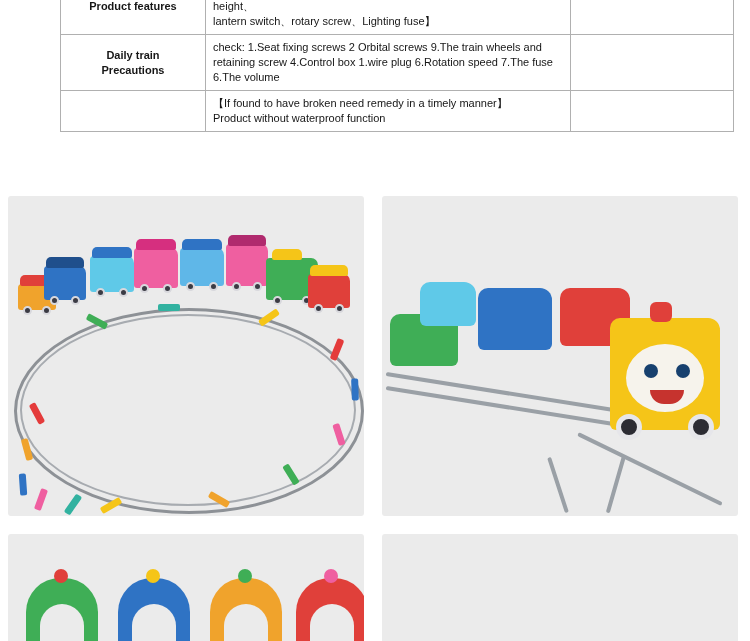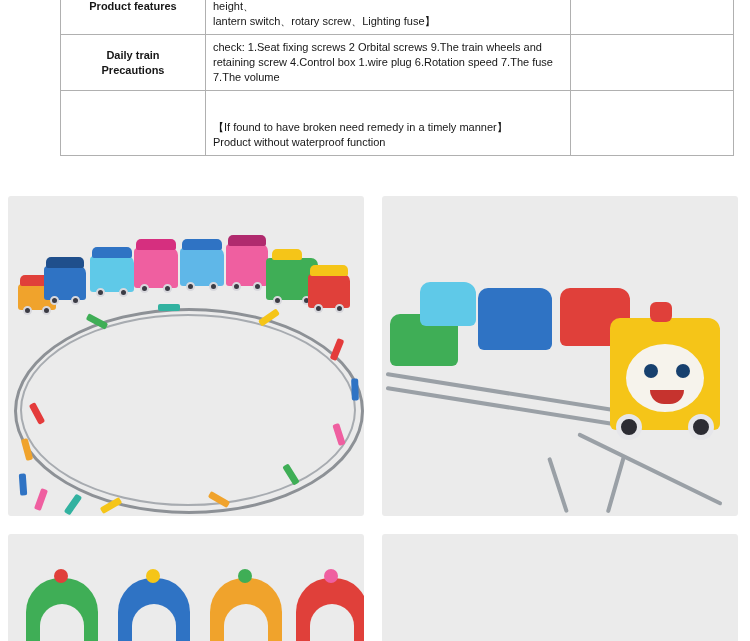--- a/index.html
+++ b/index.html
@@ -32,21 +32,21 @@
     font-size: 11px;
     line-height: 15px;
     color: #161616;
   }
   .col-label { width: 130px; text-align: center; font-weight: bold; }
   .col-body  { width: 350px; }
   .col-extra { width: 148px; }
 
   .cell-label-line { display: block; }
   .body-line { display: block; }
-  .bracket-line { display: block; margin-top: 24px; }
+  .bracket-line { display: block; margin-top: 0; }
   .plain-line { display: block; }
 
   
   .gallery {
     position: absolute;
     left: 8px;
     top: 196px;
     width: 734px;
   }
   .row {
@@ -187,21 +187,21 @@
     </tr>
 
     <tr>
       <td class="col-label">
         <span class="cell-label-line">Daily train</span>
         <span class="cell-label-line">Precautions</span>
       </td>
       <td class="col-body">
         <span class="body-line">check:  1.Seat fixing screws  2 Orbital screws  9.The train wheels and</span>
         <span class="body-line">retaining screw  4.Control box  1.wire plug  6.Rotation speed  7.The fuse</span>
-        <span class="body-line">7.The volume</span>
+        <span class="body-line">6.The volume</span>
       </td>
       <td class="col-extra"></td>
     </tr>
 
     <tr>
       <td class="col-label"></td>
       <td class="col-body">
         <span class="bracket-line">【If found to have broken need remedy in a timely manner】</span>
         <span class="plain-line">Product without waterproof function</span>
       </td>

